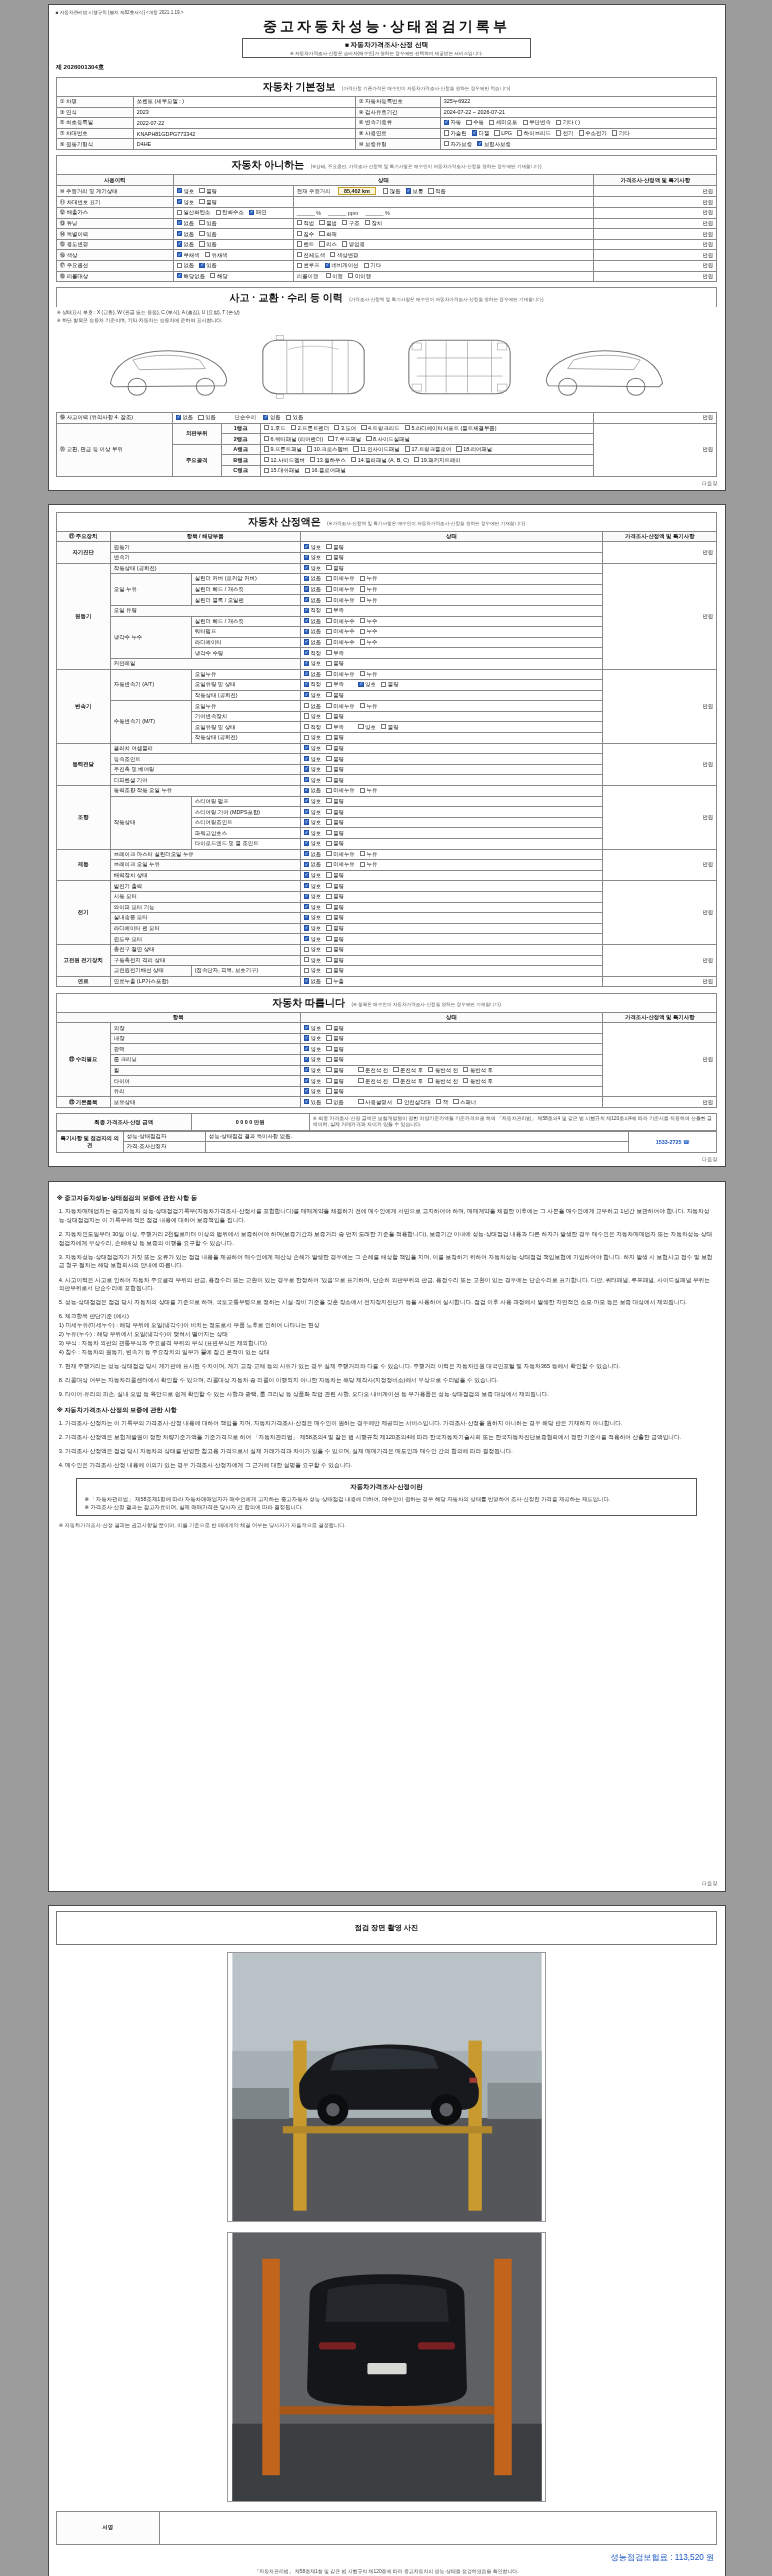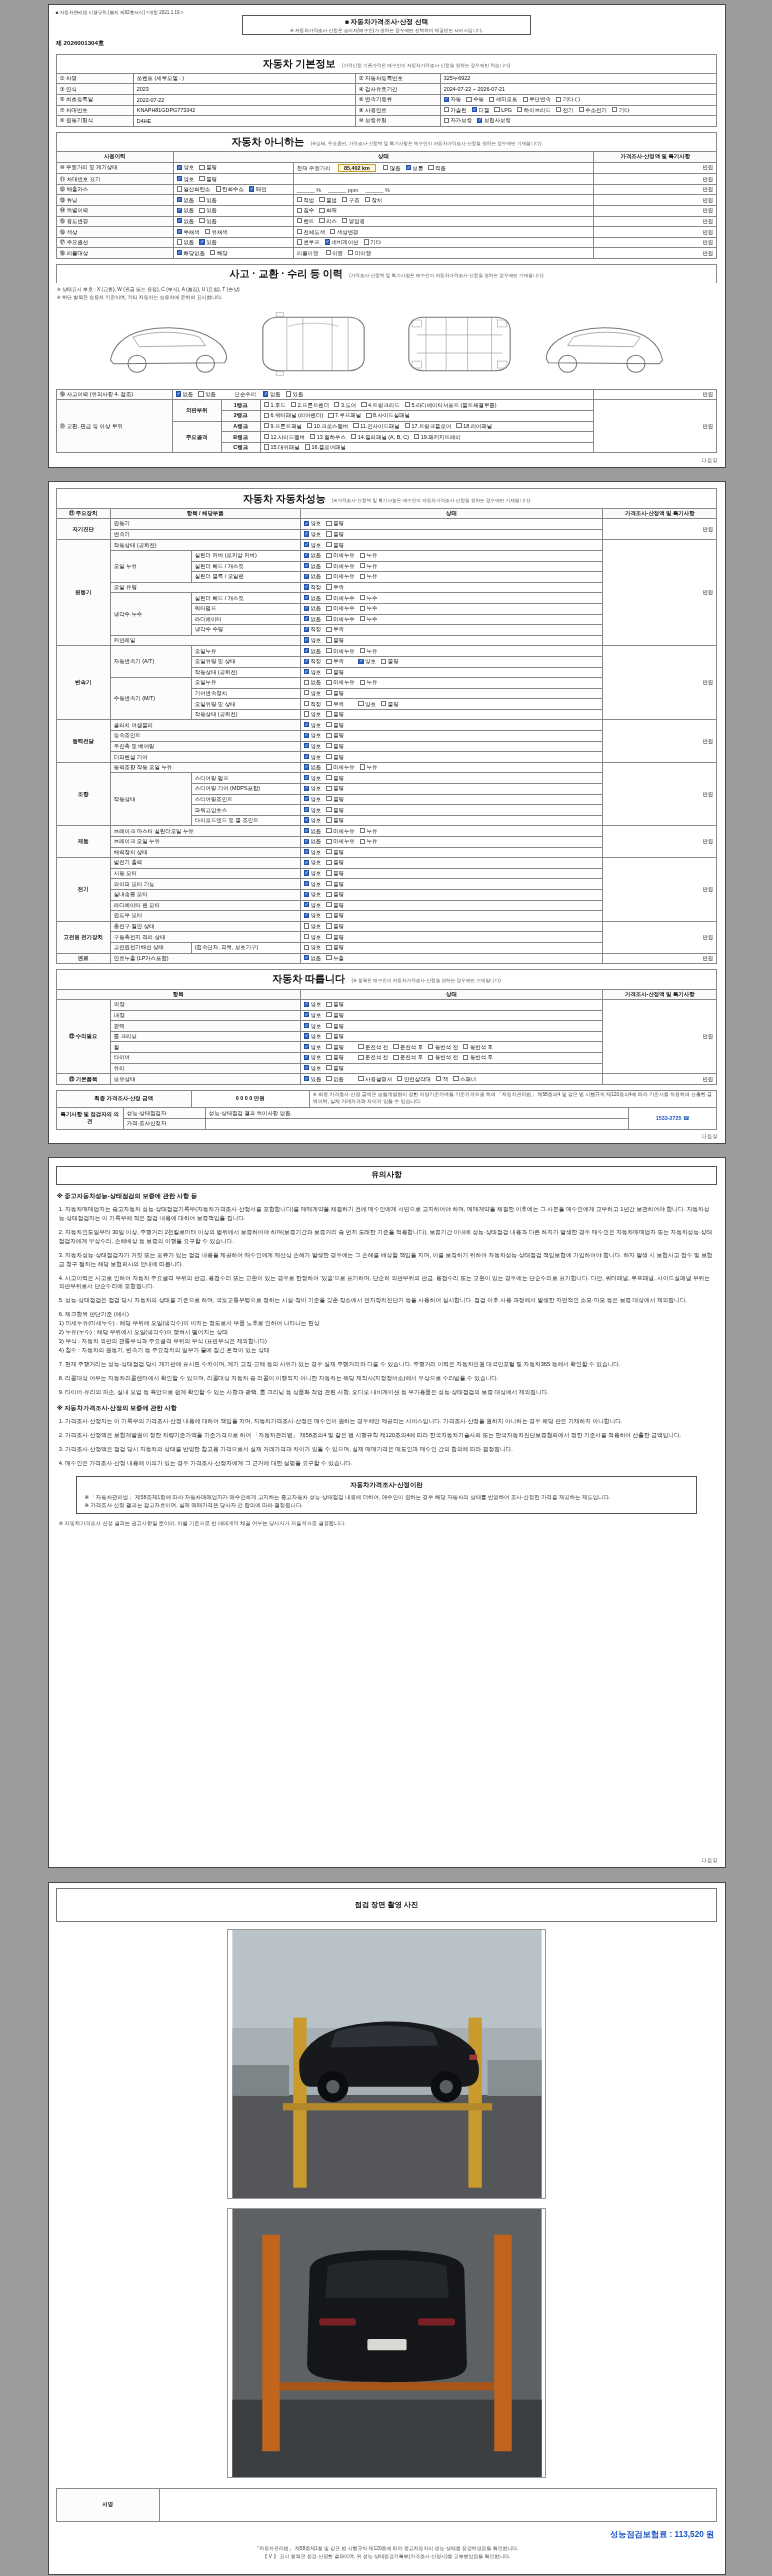--- a/index.html
+++ b/index.html
@@ -37,30 +37,31 @@
 .n-head{font-weight:bold;font-size:6.2px;margin:7.2px 1px 4.1px}
 .n-item{font-size:5.7px;line-height:1.55;color:#222;margin:0 3.1px 5.2px 3.1px;white-space:pre-line}
 .n-box{border:0.5px solid #555;margin:8.2px 20.6px 5.2px;padding:4.1px 7.2px}
 .n-box-title{text-align:center;font-weight:bold;font-size:6.4px;margin-bottom:3.1px}
 .n-box .n-line{font-size:5.4px;line-height:1.5;color:#333}
 .n-foot{font-size:5.2px;color:#444;margin:4.1px 3.1px;line-height:1.5}
 .photo-title{border:0.5px solid #777;text-align:center;font-weight:bold;font-size:7.2px;padding:11px;margin-bottom:7.2px}
 .photo{width:319px;margin:0 auto 9.3px;border:0.5px solid #999;font-size:0}
 .sign-table{margin-top:5.2px}
 .sign-cell{height:33px}
-.insurance{text-align:right;font-weight:bold;font-size:8.2px;color:#1a56c4;margin:7.2px 3.1px 5.2px}
+.insurance{text-align:right;font-weight:normal;font-size:8.2px;color:#1a56c4;margin:7.2px 3.1px 5.2px}
 .foot-lines{text-align:center;font-size:4.9px;color:#444;line-height:1.6;margin-top:3.1px}
 .final-note{font-size:4.9px;color:#444;line-height:1.35}
 .contact{color:#1a56c4;font-weight:bold;text-align:center}
 </style>
 </head>
 <body>
 
 <div class="sheet" id="sheet1">
   <div class="tiny">■ 자동차관리법 시행규칙 [별지 제82호서식] &lt;개정 2021.1.19.&gt;</div>
+  <div class="doc-title">중고자동차성능·상태점검기록부</div>
   <div class="sub-box">
     <div class="l1">■ 자동차가격조사·산정 선택</div>
     <div class="l2">※ 자동차가격조사·산정은 소비자(매수인)가 원하는 경우에만 선택하여 제공받는 서비스입니다.</div>
   </div>
   <div class="doc-no">제 2026001304호</div>
 
   <div class="sec-head">
     <span class="sec-title">자동차 기본정보</span>
     <span class="sec-note">(가격산정 기준가격은 매수인이 자동차가격조사·산정을 원하는 경우에만 적습니다)</span>
   </div>
@@ -260,21 +261,21 @@
           <td><span class="cb"></span><span class="cbl">15.대쉬패널</span><span class="cb"></span><span class="cbl">16.플로어패널</span></td>
         </tr>
       </tbody>
   </table>
 
   <div class="nextpage">다음장</div>
 </div>
 
 <div class="sheet" id="sheet2">
   <div class="sec-head" style="margin-top:1px">
-    <span class="sec-title">자동차 자동차성능</span>
+    <span class="sec-title">자동차 산정액은</span>
     <span class="sec-note">(※가격조사·산정액 및 특기사항은 매수인이 자동차가격조사·산정을 원하는 경우에만 기재합니다)</span>
   </div>
   <table>
     <colgroup>
         <col style="width:54px">
         <col style="width:81px">
         <col style="width:109px">
         <col>
         <col style="width:114px">
       </colgroup>
@@ -576,21 +577,20 @@
         <td class="lbl">가격·조사산정자</td>
         <td></td>
       </tr>
     </tbody>
   </table>
 
   <div class="nextpage">다음장</div>
 </div>
 
 <div class="sheet" id="sheet3" style="min-height:711px">
-  <div class="notice-title-box">유의사항</div>
   <div class="n-head">※ 중고자동차성능·상태점검의 보증에 관한 사항 등</div>
   <div id="notice-list-1">
       <div class="n-item">1. 자동차매매업자는 중고자동차 성능·상태점검기록부(자동차가격조사·산정서를 포함합니다)를 매매계약을 체결하기 전에 매수인에게 서면으로 고지하여야 하며, 매매계약을 체결한 이후에는 그 사본을 매수인에게 교부하고 1년간 보관하여야 합니다. 자동차성능·상태점검자는 이 기록부에 적은 점검 내용에 대하여 보증책임을 집니다.</div>
       <div class="n-item">2. 자동차인도일부터 30일 이상, 주행거리 2천킬로미터 이상의 범위에서 보증하여야 하며(보증기간과 보증거리 중 먼저 도래한 기준을 적용합니다), 보증기간 이내에 성능·상태점검 내용과 다른 하자가 발생한 경우 매수인은 자동차매매업자 또는 자동차성능·상태점검자에게 무상수리, 손해배상 등 보증의 이행을 요구할 수 있습니다.</div>
       <div class="n-item">3. 자동차성능·상태점검자가 거짓 또는 오류가 있는 점검 내용을 제공하여 매수인에게 재산상 손해가 발생한 경우에는 그 손해를 배상할 책임을 지며, 이를 보장하기 위하여 자동차성능·상태점검 책임보험에 가입하여야 합니다. 하자 발생 시 보험사고 접수 및 보험금 청구 절차는 해당 보험회사의 안내에 따릅니다.</div>
       <div class="n-item">4. 사고이력은 사고로 인하여 자동차 주요골격 부위의 판금, 용접수리 또는 교환이 있는 경우로 한정하여 '있음'으로 표기하며, 단순히 외판부위의 판금, 용접수리 또는 교환이 있는 경우에는 단순수리로 표기합니다. 다만, 쿼터패널, 루프패널, 사이드실패널 부위는 외판부위로서 단순수리에 포함됩니다.</div>
       <div class="n-item">5. 성능·상태점검은 점검 당시 자동차의 상태를 기준으로 하며, 국토교통부령으로 정하는 시설·장비 기준을 갖춘 장소에서 전자장치진단기 등을 사용하여 실시합니다. 점검 이후 사용 과정에서 발생한 자연적인 소모·마모 등은 보증 대상에서 제외됩니다.</div>
       <div class="n-item">6. 체크항목 판단기준 (예시)
 1) 미세누유(미세누수) : 해당 부위에 오일(냉각수)이 비치는 정도로서 부품 노후로 인하여 나타나는 현상
 2) 누유(누수) : 해당 부위에서 오일(냉각수)이 맺혀서 떨어지는 상태

